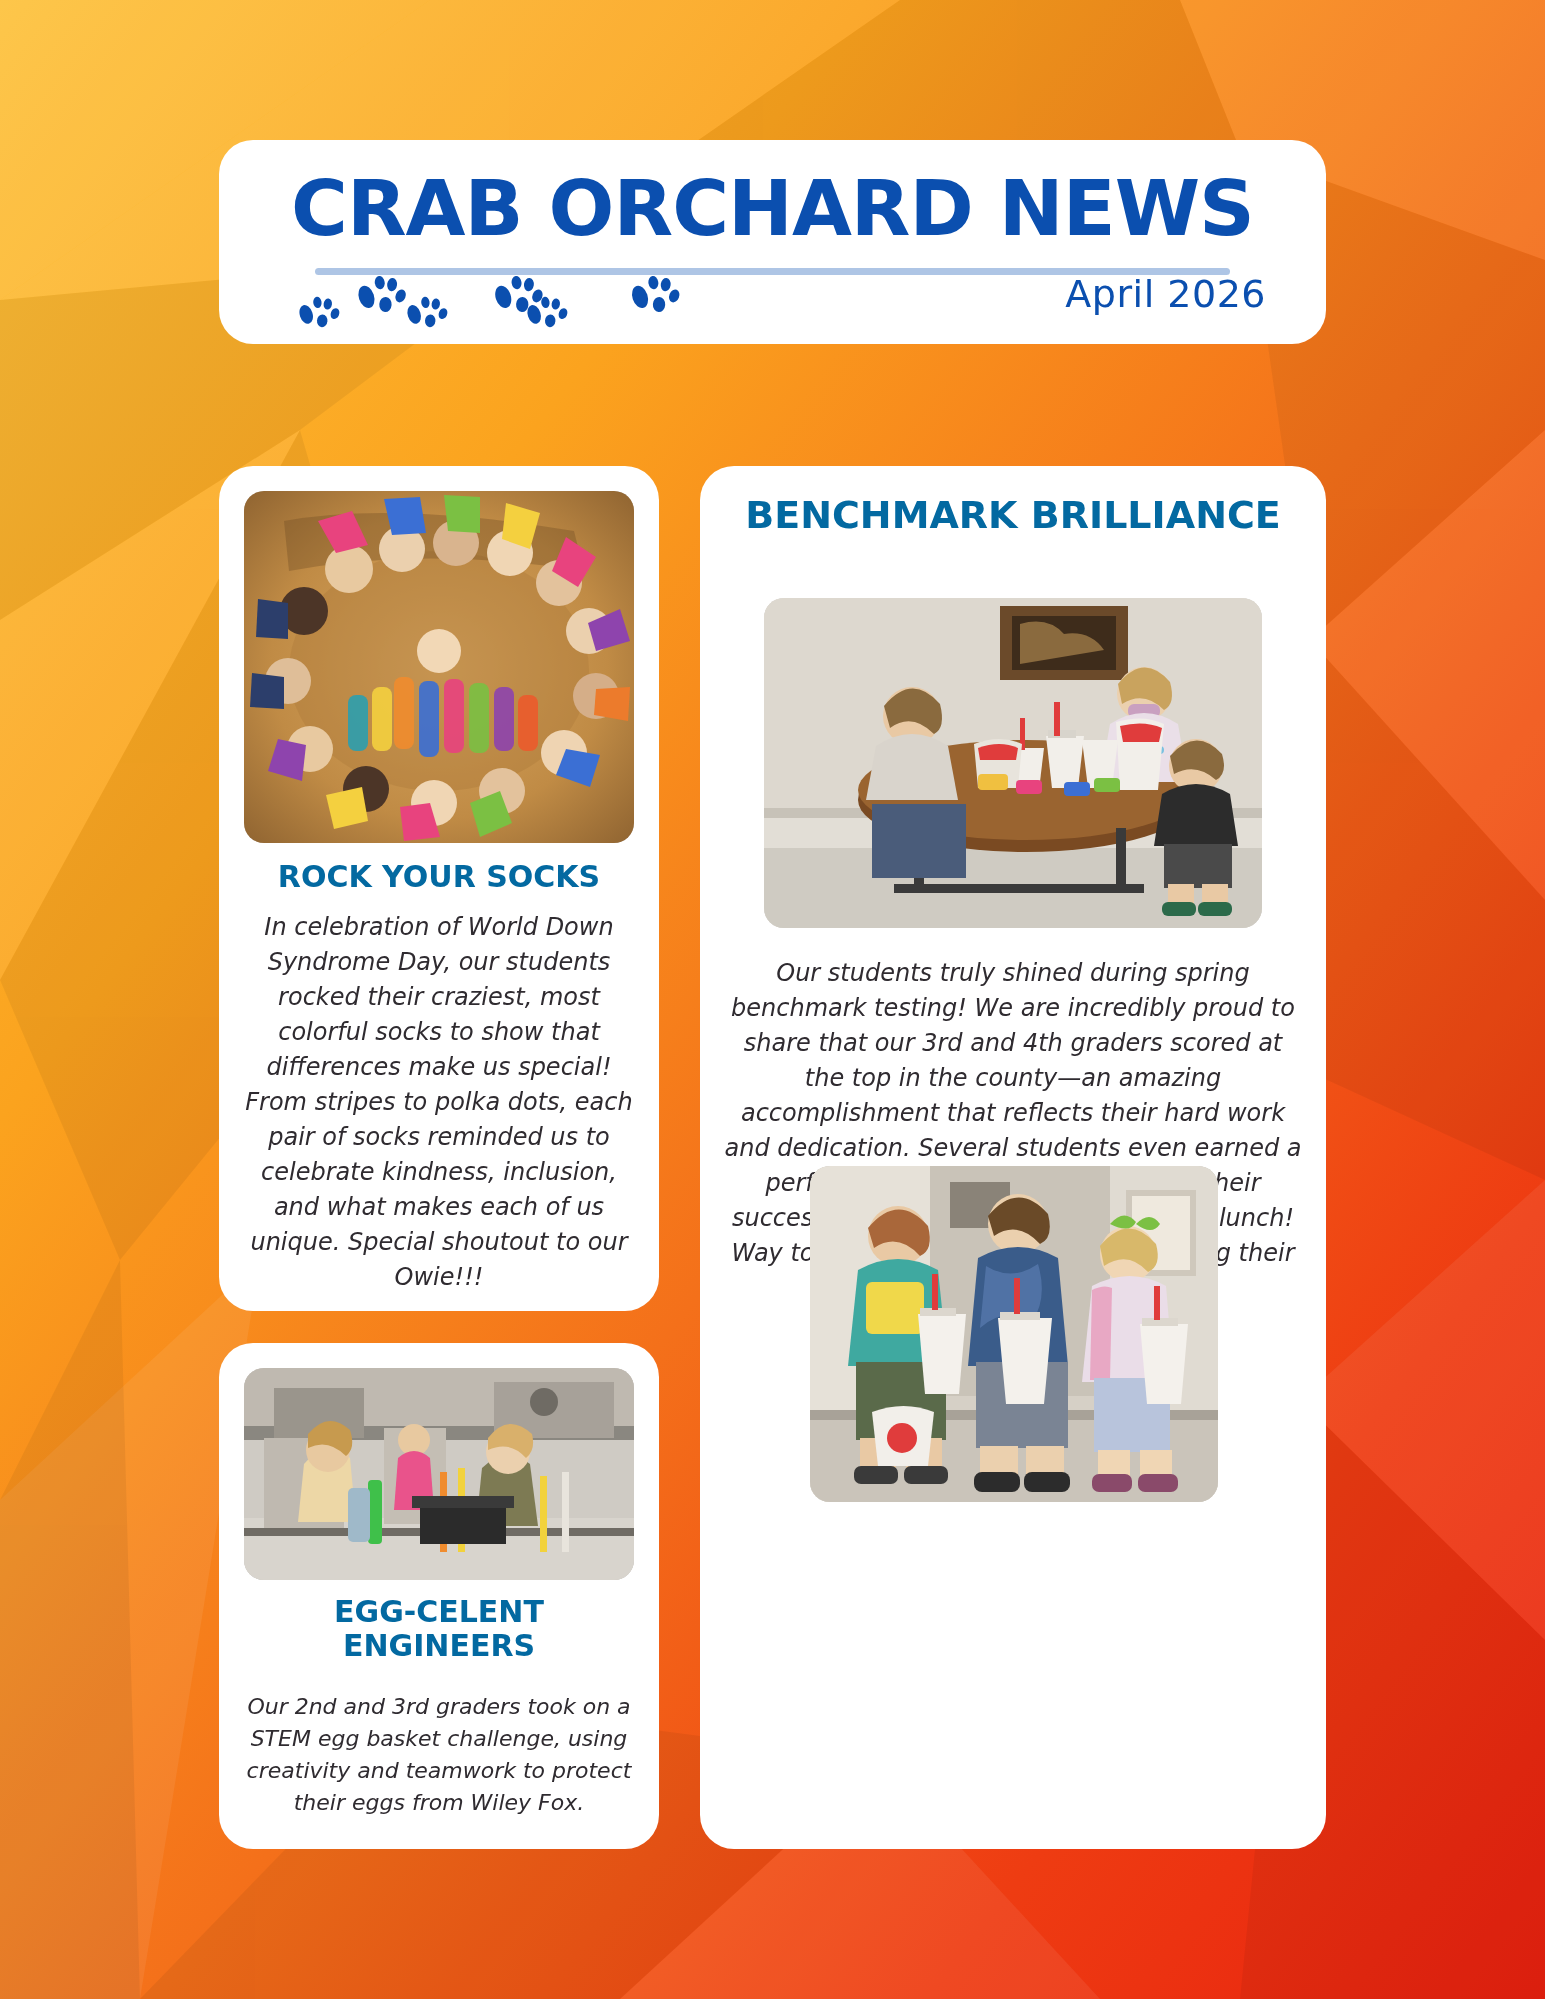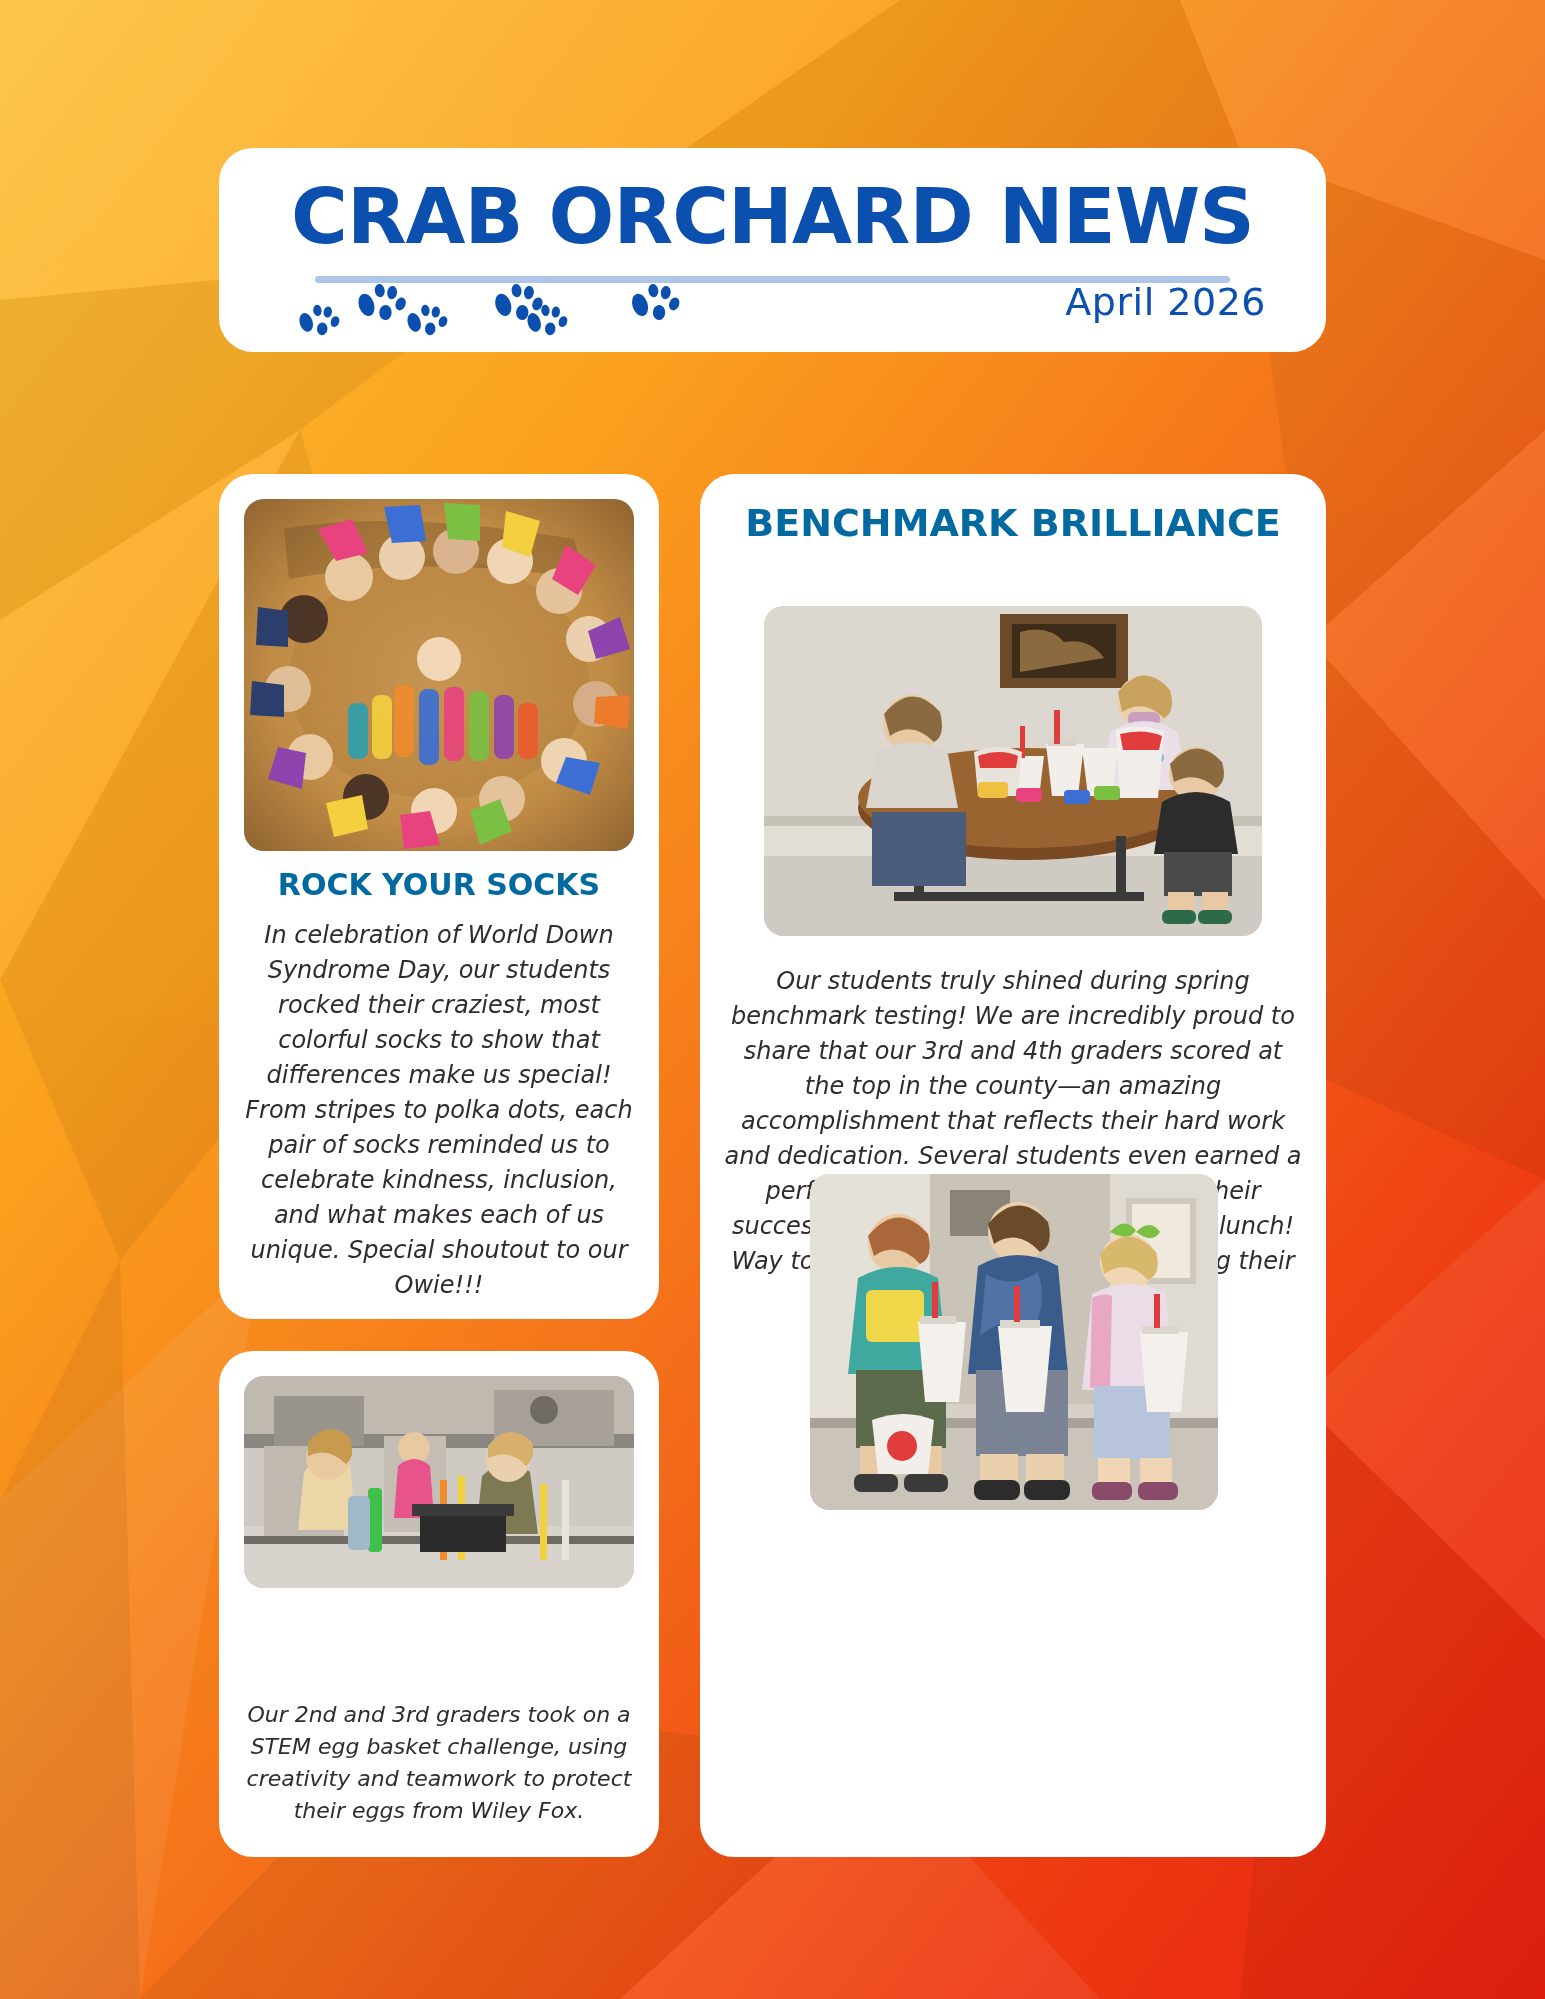--- a/index.html
+++ b/index.html
@@ -8,21 +8,21 @@
     font-family:"Liberation Sans", sans-serif;
     position:relative;
     overflow:hidden;
     background:#F26722;
   }
 
   
   #bg { position:absolute; inset:0; z-index:0; }
 
   
-  .page { position:relative; z-index:2; width:1545px; height:1615px;margin-top:8px; }
+  .page { position:relative; z-index:2; width:1545px; height:1615px; }
 
   
   .masthead{
     position:absolute; left:219px; top:140px;
     width:1107px; height:204px;
     background:#FFFFFF; border-radius:34px;
   }
   .masthead-title{
     position:absolute; left:0; right:0; top:24px;
     text-align:center;
@@ -247,20 +247,21 @@
         <rect x="124" y="112" width="14" height="64" rx="4" fill="#3FC04A"></rect>
         <rect x="196" y="104" width="7" height="80" fill="#F08C2E"></rect>
         <rect x="214" y="100" width="7" height="84" fill="#F2D23C"></rect>
         <rect x="296" y="108" width="7" height="76" fill="#F2D23C"></rect>
         <rect x="318" y="104" width="7" height="80" fill="#E8E4DC"></rect>
         <rect x="104" y="120" width="22" height="54" rx="5" fill="#9FB9C9"></rect>
         <rect x="176" y="136" width="86" height="40" fill="#2B2B2B"></rect>
         <rect x="168" y="128" width="102" height="12" fill="#3A3A3A"></rect>
       </svg>
     </div>
+    <div class="sec-title">EGG-CELENT ENGINEERS</div>
     <div class="body-text">Our 2nd and 3rd graders took on a STEM egg basket challenge, using creativity and teamwork to protect their eggs from Wiley Fox.</div>
   </div>
 
   <div class="card" id="card-bench">
     <div class="sec-title">BENCHMARK BRILLIANCE</div>
 
     <div class="photo" id="bench-photo-top">
       <svg viewBox="0 0 498 330" preserveAspectRatio="none">
         <rect width="498" height="330" fill="#E2DED6"></rect>
         <rect y="0" width="498" height="210" fill="#DDD8CF"></rect>

